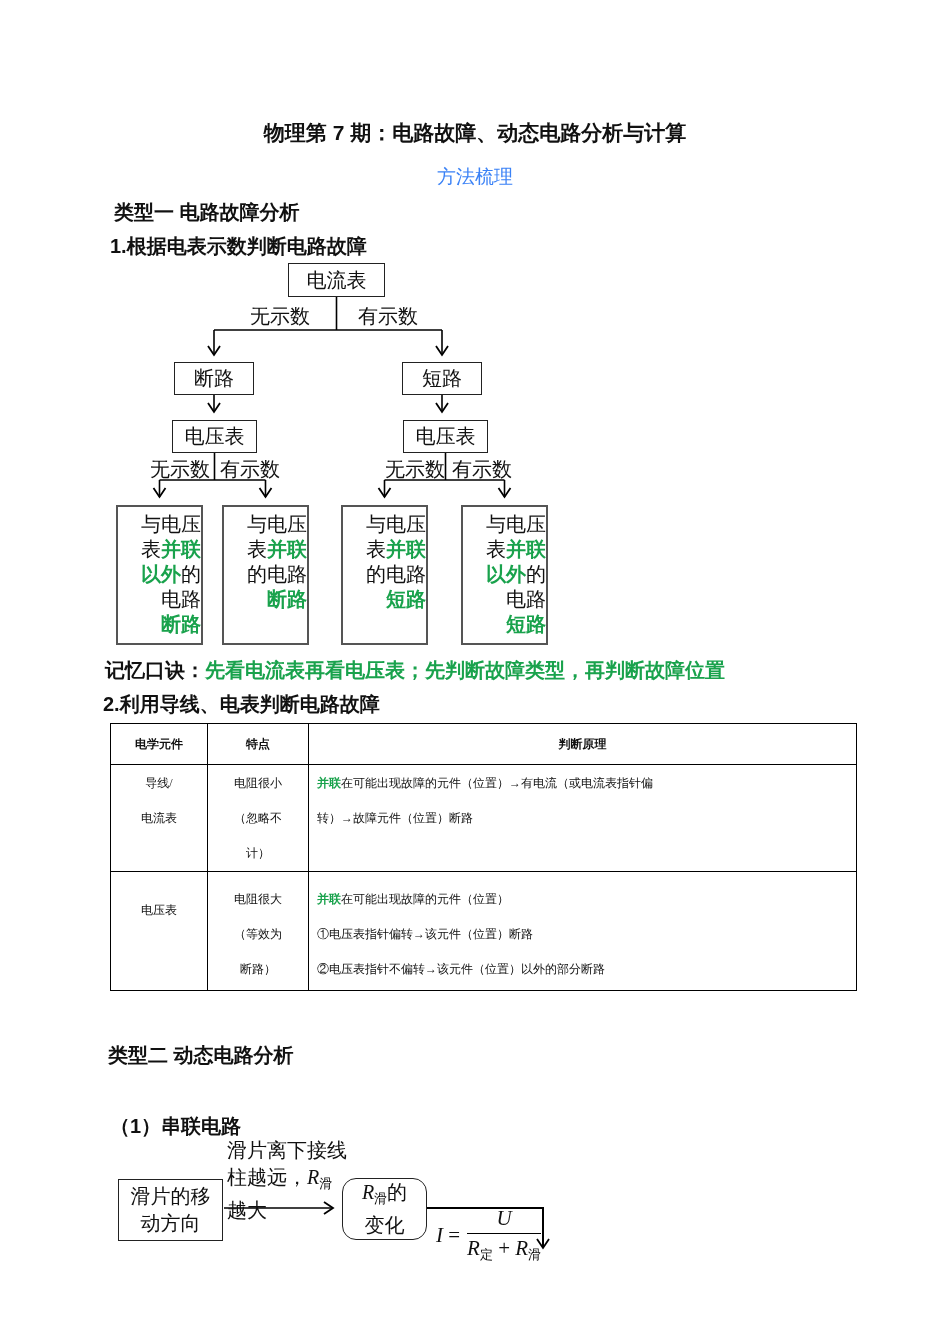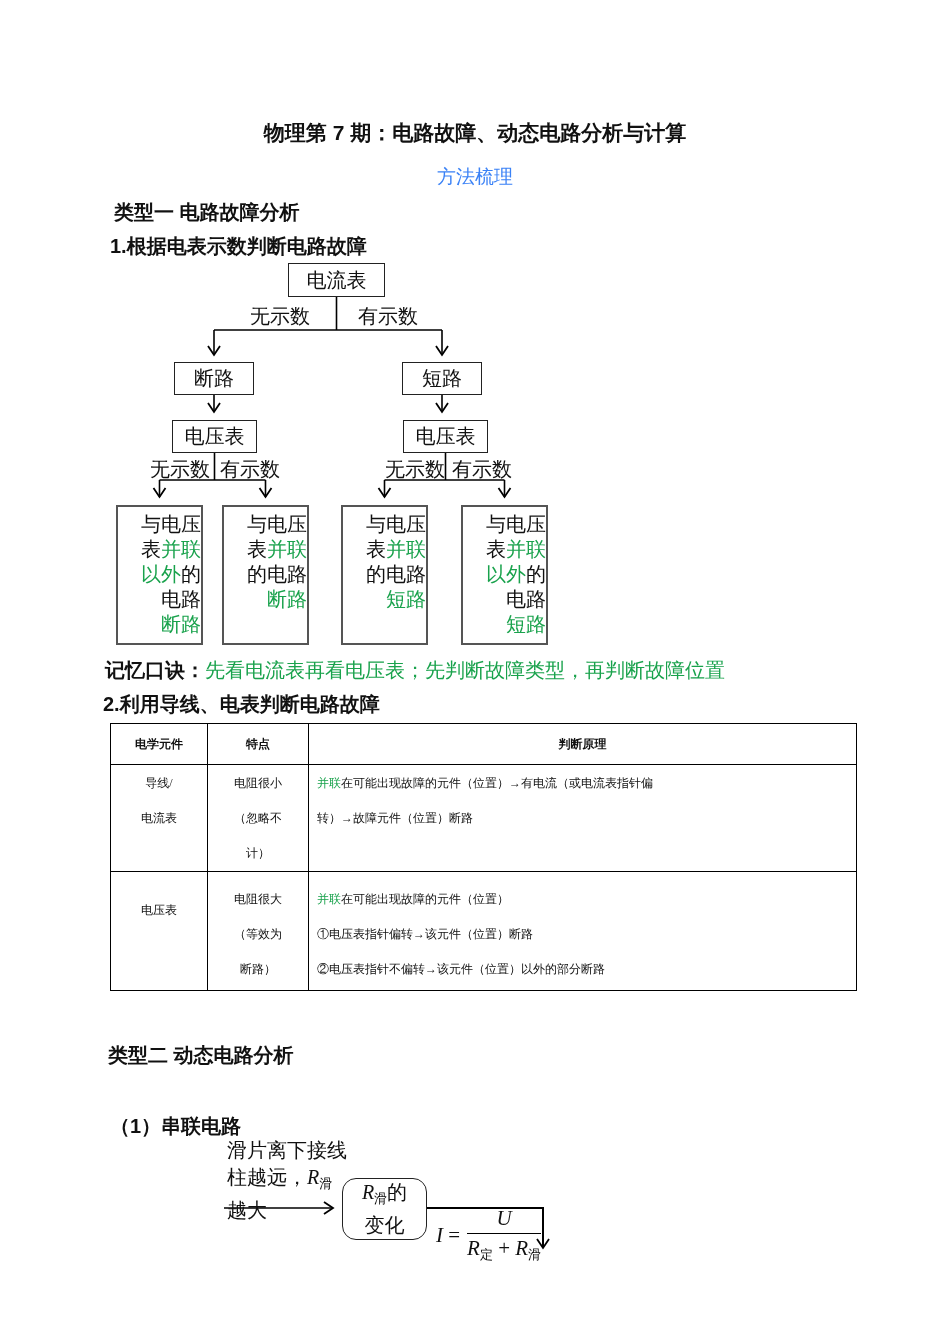--- a/index.html
+++ b/index.html
@@ -2,21 +2,21 @@
 <html><head>
 <meta charset="utf-8">
 <style>
   html,body{margin:0;padding:0;background:#fff;}
   .page{position:relative;width:950px;height:1276px;background:#fff;overflow:hidden;
         font-family:"Liberation Serif","DejaVu Serif",serif;color:#111;}
   .abs{position:absolute;}
   .sans{font-family:"Liberation Sans","DejaVu Sans",sans-serif;}
   .b{font-weight:bold;}
   .center{text-align:center;}
-  .green{color:#19a24c;font-weight:normal;}
+  .green{color:#19a24c;font-weight:bold;}
   .var{font-family:"Liberation Serif","DejaVu Serif",serif;font-style:italic;}
   .sub{font-size:13px;vertical-align:-4px;font-style:normal;}
 
   .title{left:0;right:0;top:119px;font-size:21px;}
   .subtitle{left:0;right:0;top:164px;font-size:19px;color:#3b82f6;}
   .h-sec{font-size:20px;}
 
   svg.connectors{left:0;top:0;pointer-events:none;}
 
   .fbox{border:1.5px solid #222;background:#fff;display:flex;align-items:center;
@@ -196,20 +196,24 @@
     </table>
 
   <div class="abs sans b h-sec" style="left:108px;top:1042px;">类型二 动态电路分析</div>
   <div class="abs sans b h-sec" style="left:110px;top:1113px;">（1）串联电路</div>
 
   <div class="abs fc2label">
       <div><span>滑片离下接线</span></div>
       <div><span>柱越远，</span><span class="var">R</span><span class="sub">滑</span></div>
       <div><span>越大</span></div>
     </div>
+  <div class="abs fbox2" id="bx-dir">
+      <div><span>滑片的移</span></div>
+      <div><span>动方向</span></div>
+    </div>
   <div class="abs fbox2" id="bx-rch">
       <div><span class="var">R</span><span class="sub">滑</span><span>的</span></div>
       <div><span>变化</span></div>
     </div>
 
   <div class="abs formula">
     <span class="lhs"><span class="var">I</span><span> = </span></span>
     <span class="frac">
       <span class="num"><span class="var">U</span></span>
       <span class="den"><span class="var">R</span><span class="sub">定</span><span> + </span><span class="var">R</span><span class="sub">滑</span></span>

